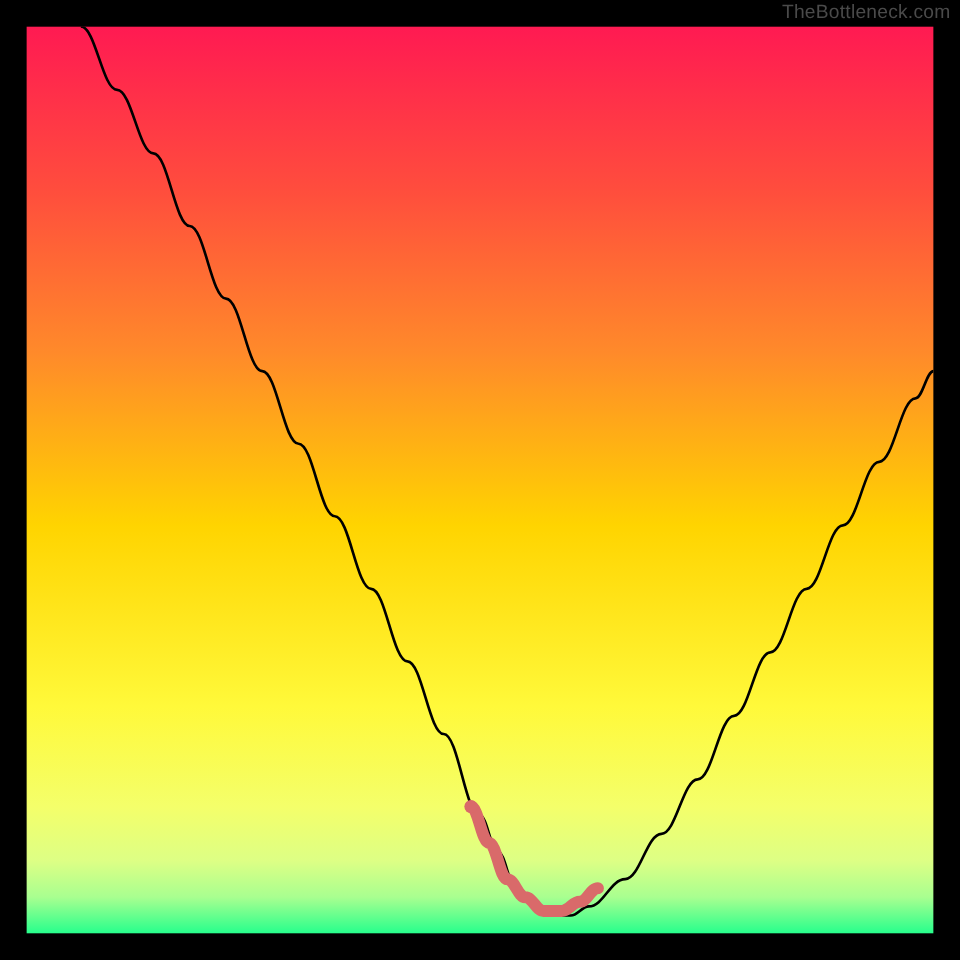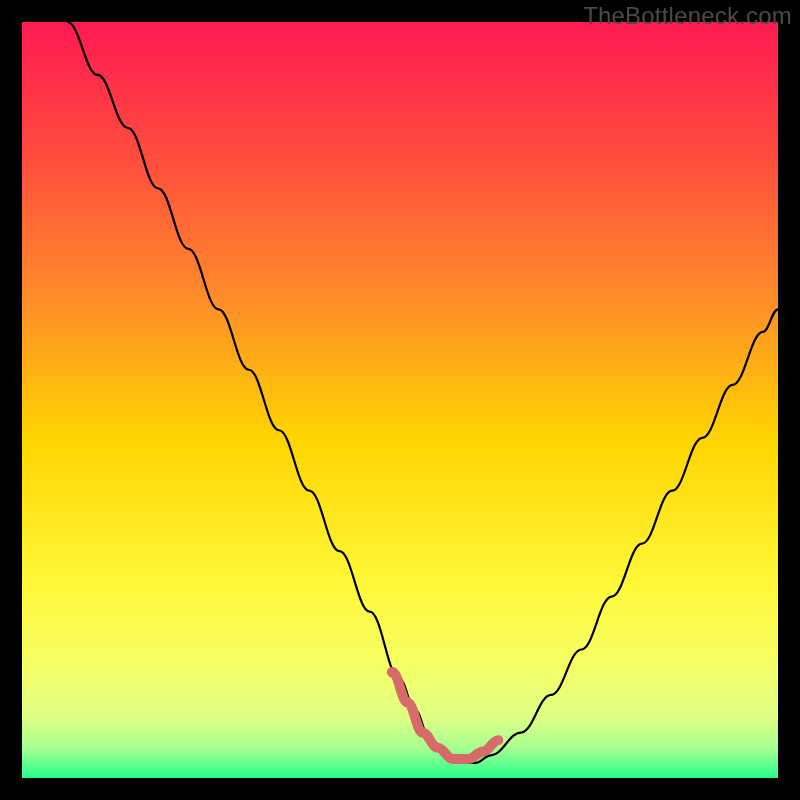--- a/index.html
+++ b/index.html
@@ -30,21 +30,21 @@
     left: 0;
     top: 0;
     width: 756px;
     height: 756px;
   }
   .watermark {
     position: absolute;
     top: 2px;
     right: 8px;
     font-family: Arial, Helvetica, sans-serif;
-    font-size: 24px;
+    font-size: 16px;
     color: #4a4a4a;
     letter-spacing: 0.2px;
   }
   svg {
     position: absolute;
     left: 0;
     top: 0;
   }
 </style>
 </head>

